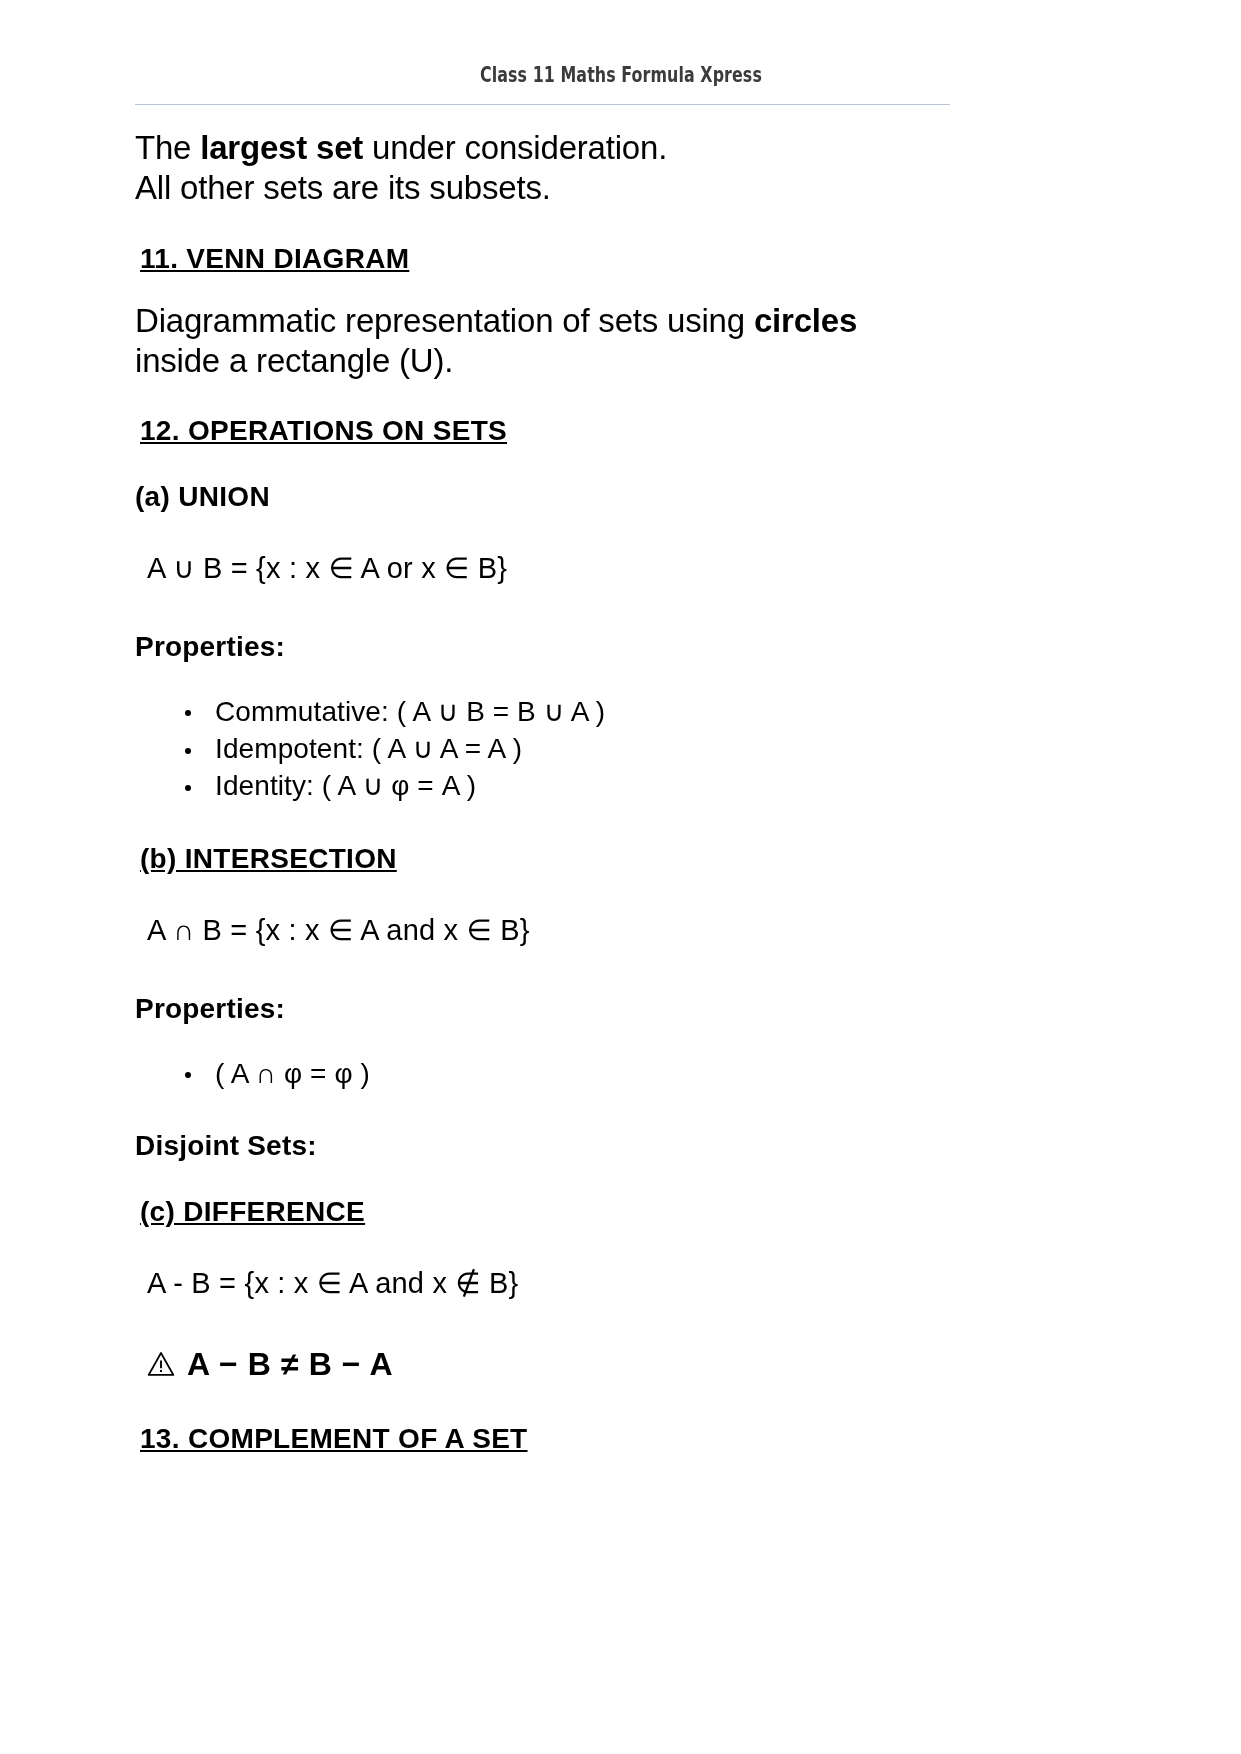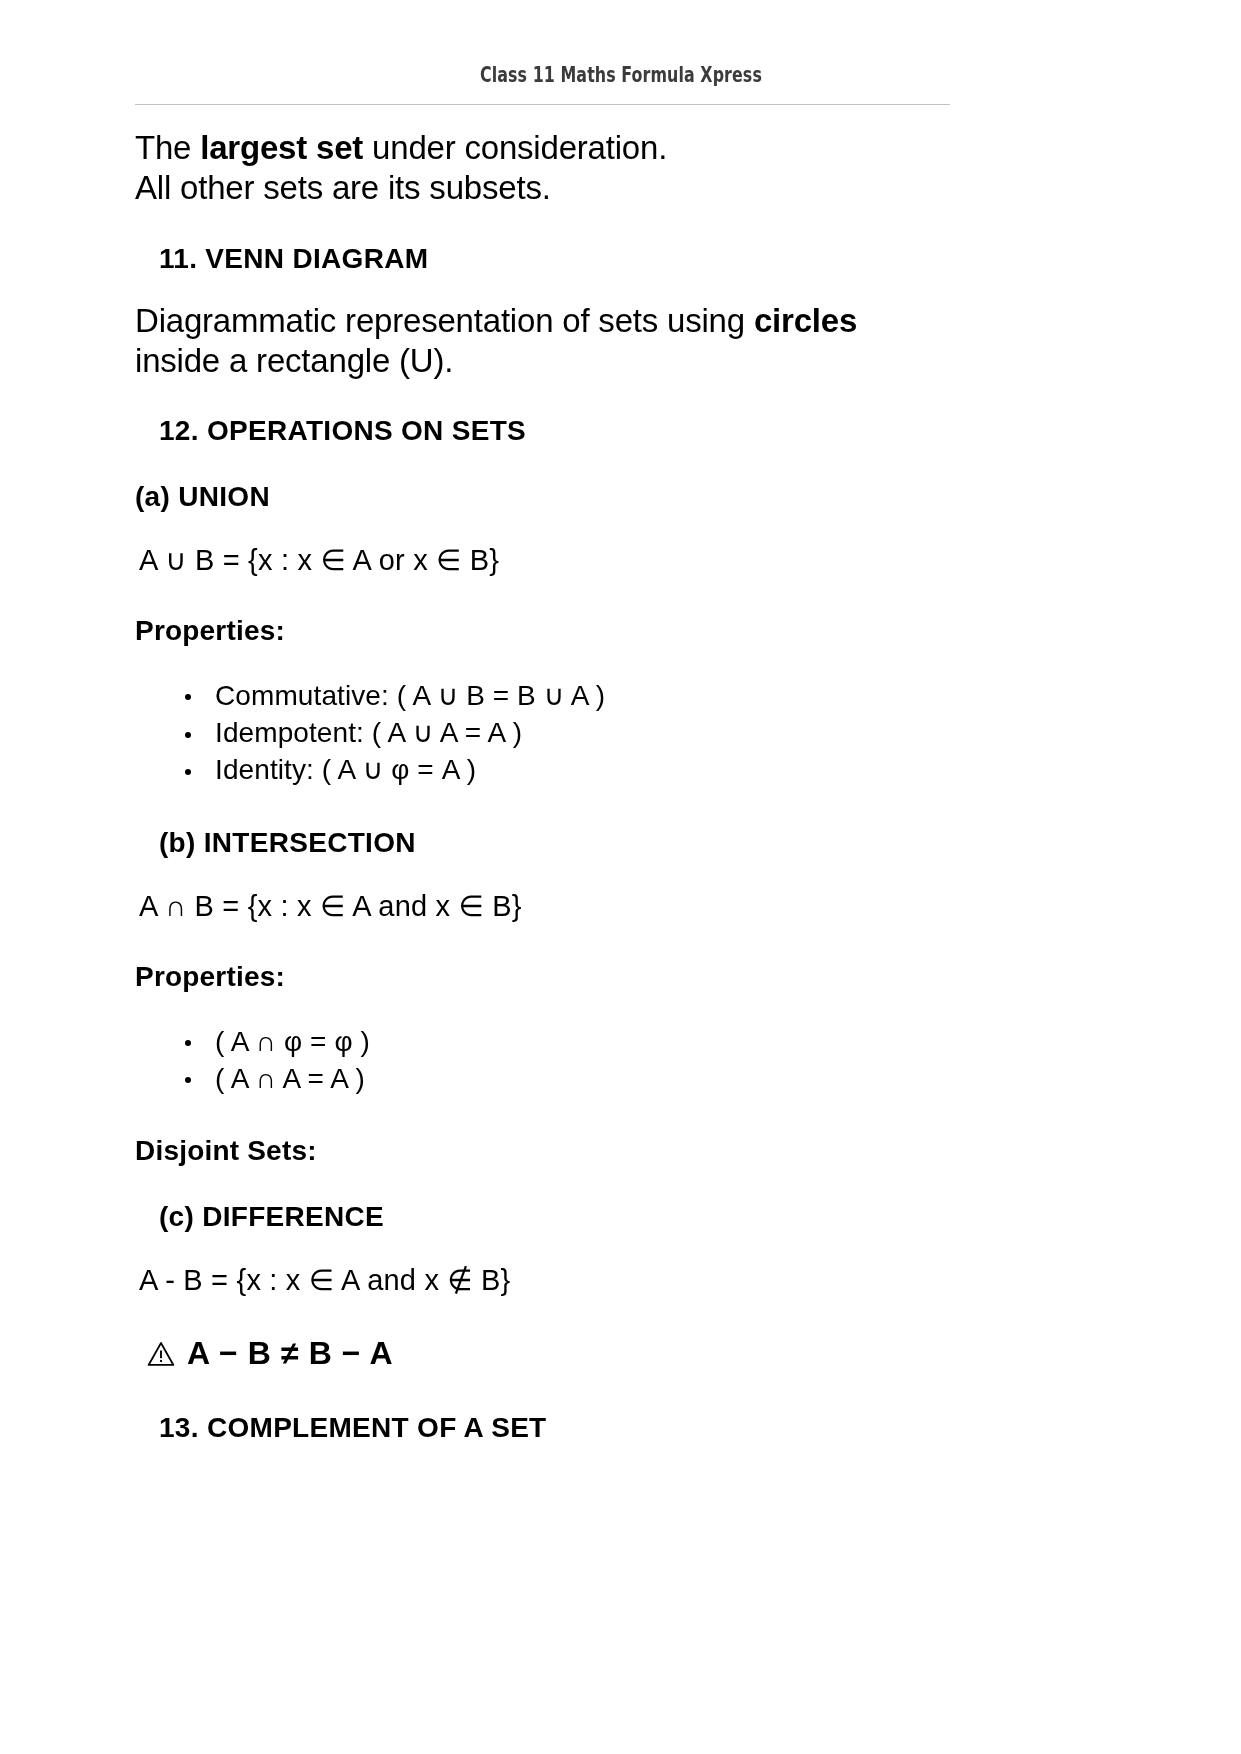--- a/index.html
+++ b/index.html
@@ -72,28 +72,28 @@
   .gap-m { height: 26px; }
   .gap-l { height: 34px; }
   .gap-xl { height: 40px; }
 
   .section-head {
     font-size: 28px;
     font-weight: bold;
     letter-spacing: 0.3px;
     margin: 0;
   }
-  .indent-1 { margin-left: 24px; }
+  .indent-1 { margin-left: 5px; text-decoration: underline; }
   .indent-2 { margin-left: 35px; }
   .indent-3 { margin-left: 68px; }
 
   .formula {
     font-size: 29px;
     letter-spacing: 0.2px;
-    margin: 4px;
+    margin: 12px;
     font-weight: 400;
   }
 
   .label-bold {
     font-size: 28px;
     font-weight: bold;
     margin: 0;
     letter-spacing: 0.2px;
   }
 
@@ -200,21 +200,20 @@
     <p class="formula indent-3">A ∩ B = {x : x ∈ A and x ∈ B}</p>
 
     <div class="gap-l"></div>
 
     <p class="label-bold">Properties:</p>
 
     <div class="gap-m"></div>
 
     <ul class="bullets">
       <li>( A ∩ φ = φ )</li>
-      <li>( A ∩ A = A )</li>
     </ul>
 
     <div class="gap-l"></div>
 
     <p class="label-bold">Disjoint Sets:</p>
 
     <div class="gap-l"></div>
 
     <h3 class="section-head indent-1">(c) DIFFERENCE</h3>
 

